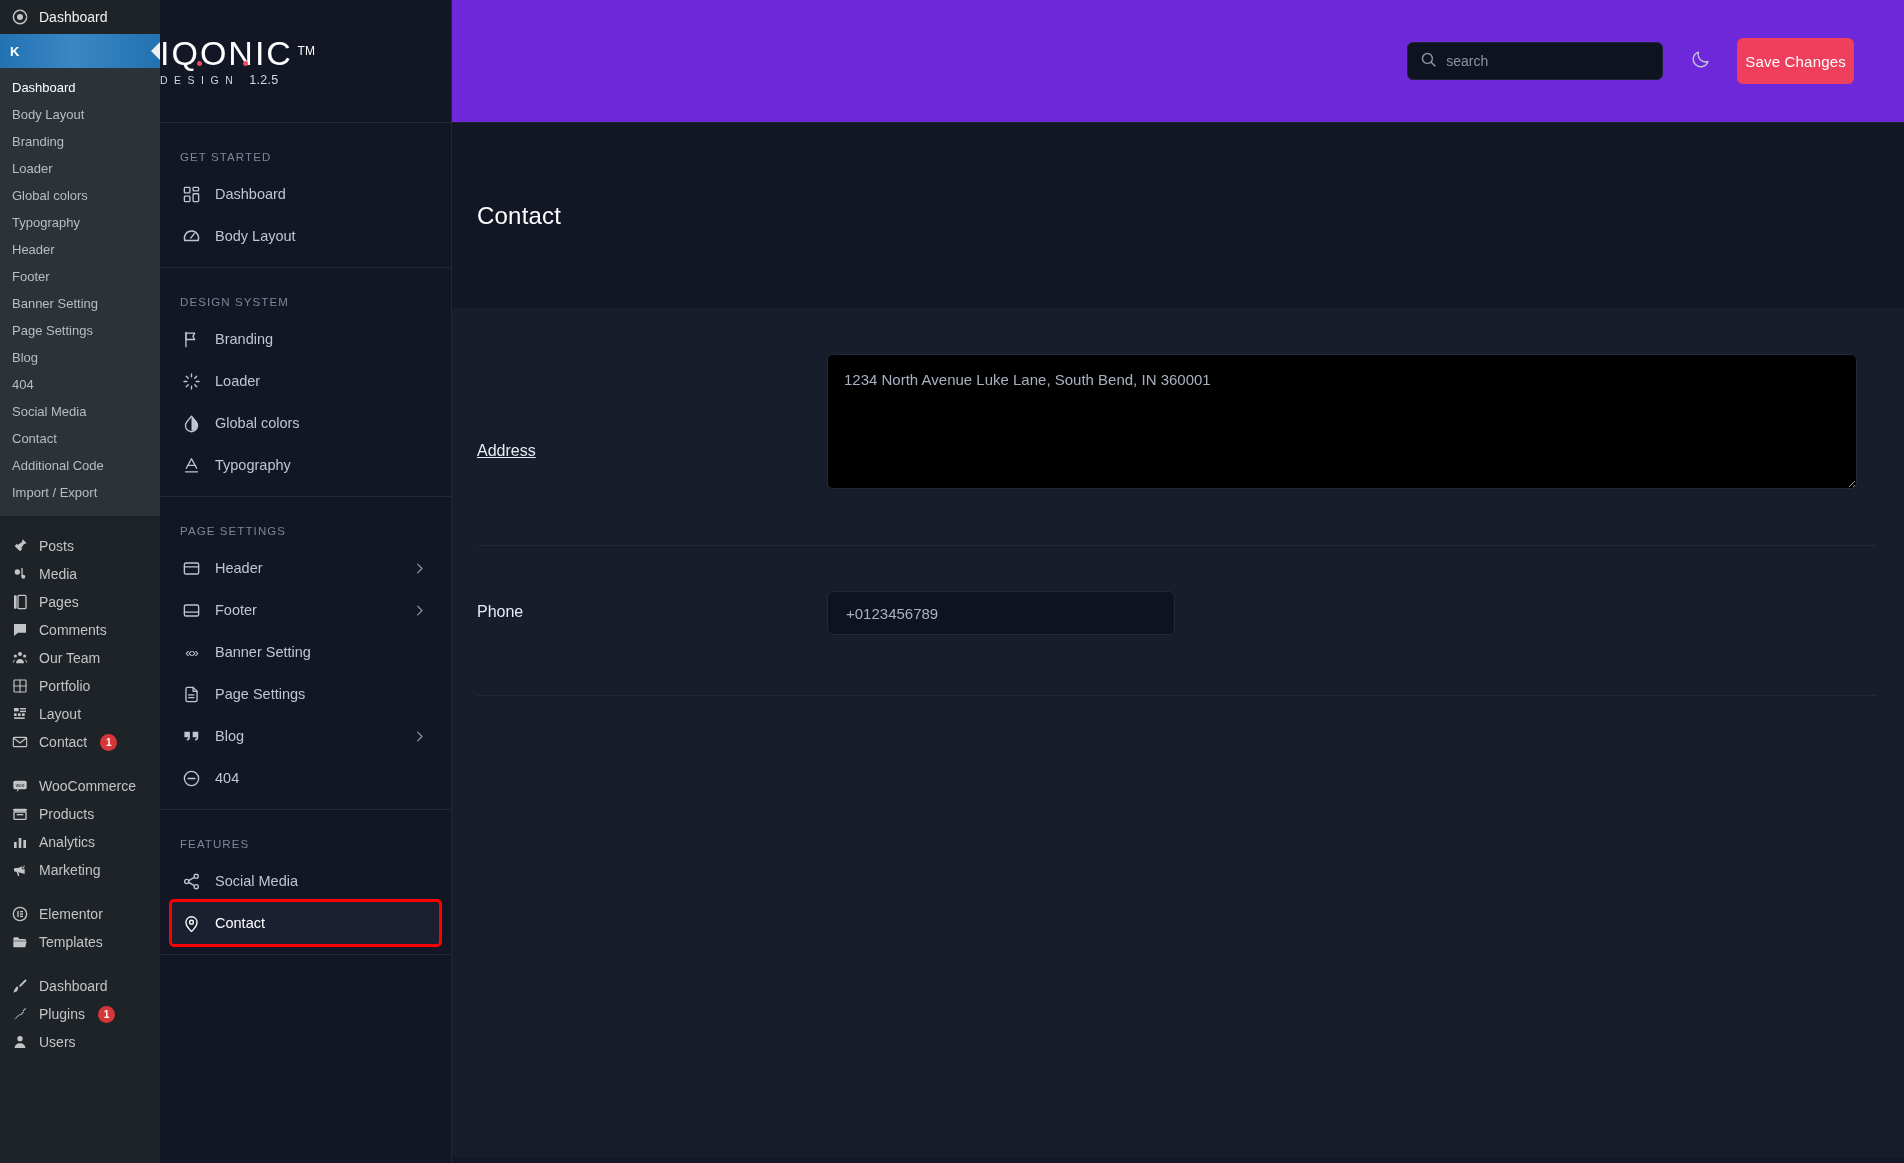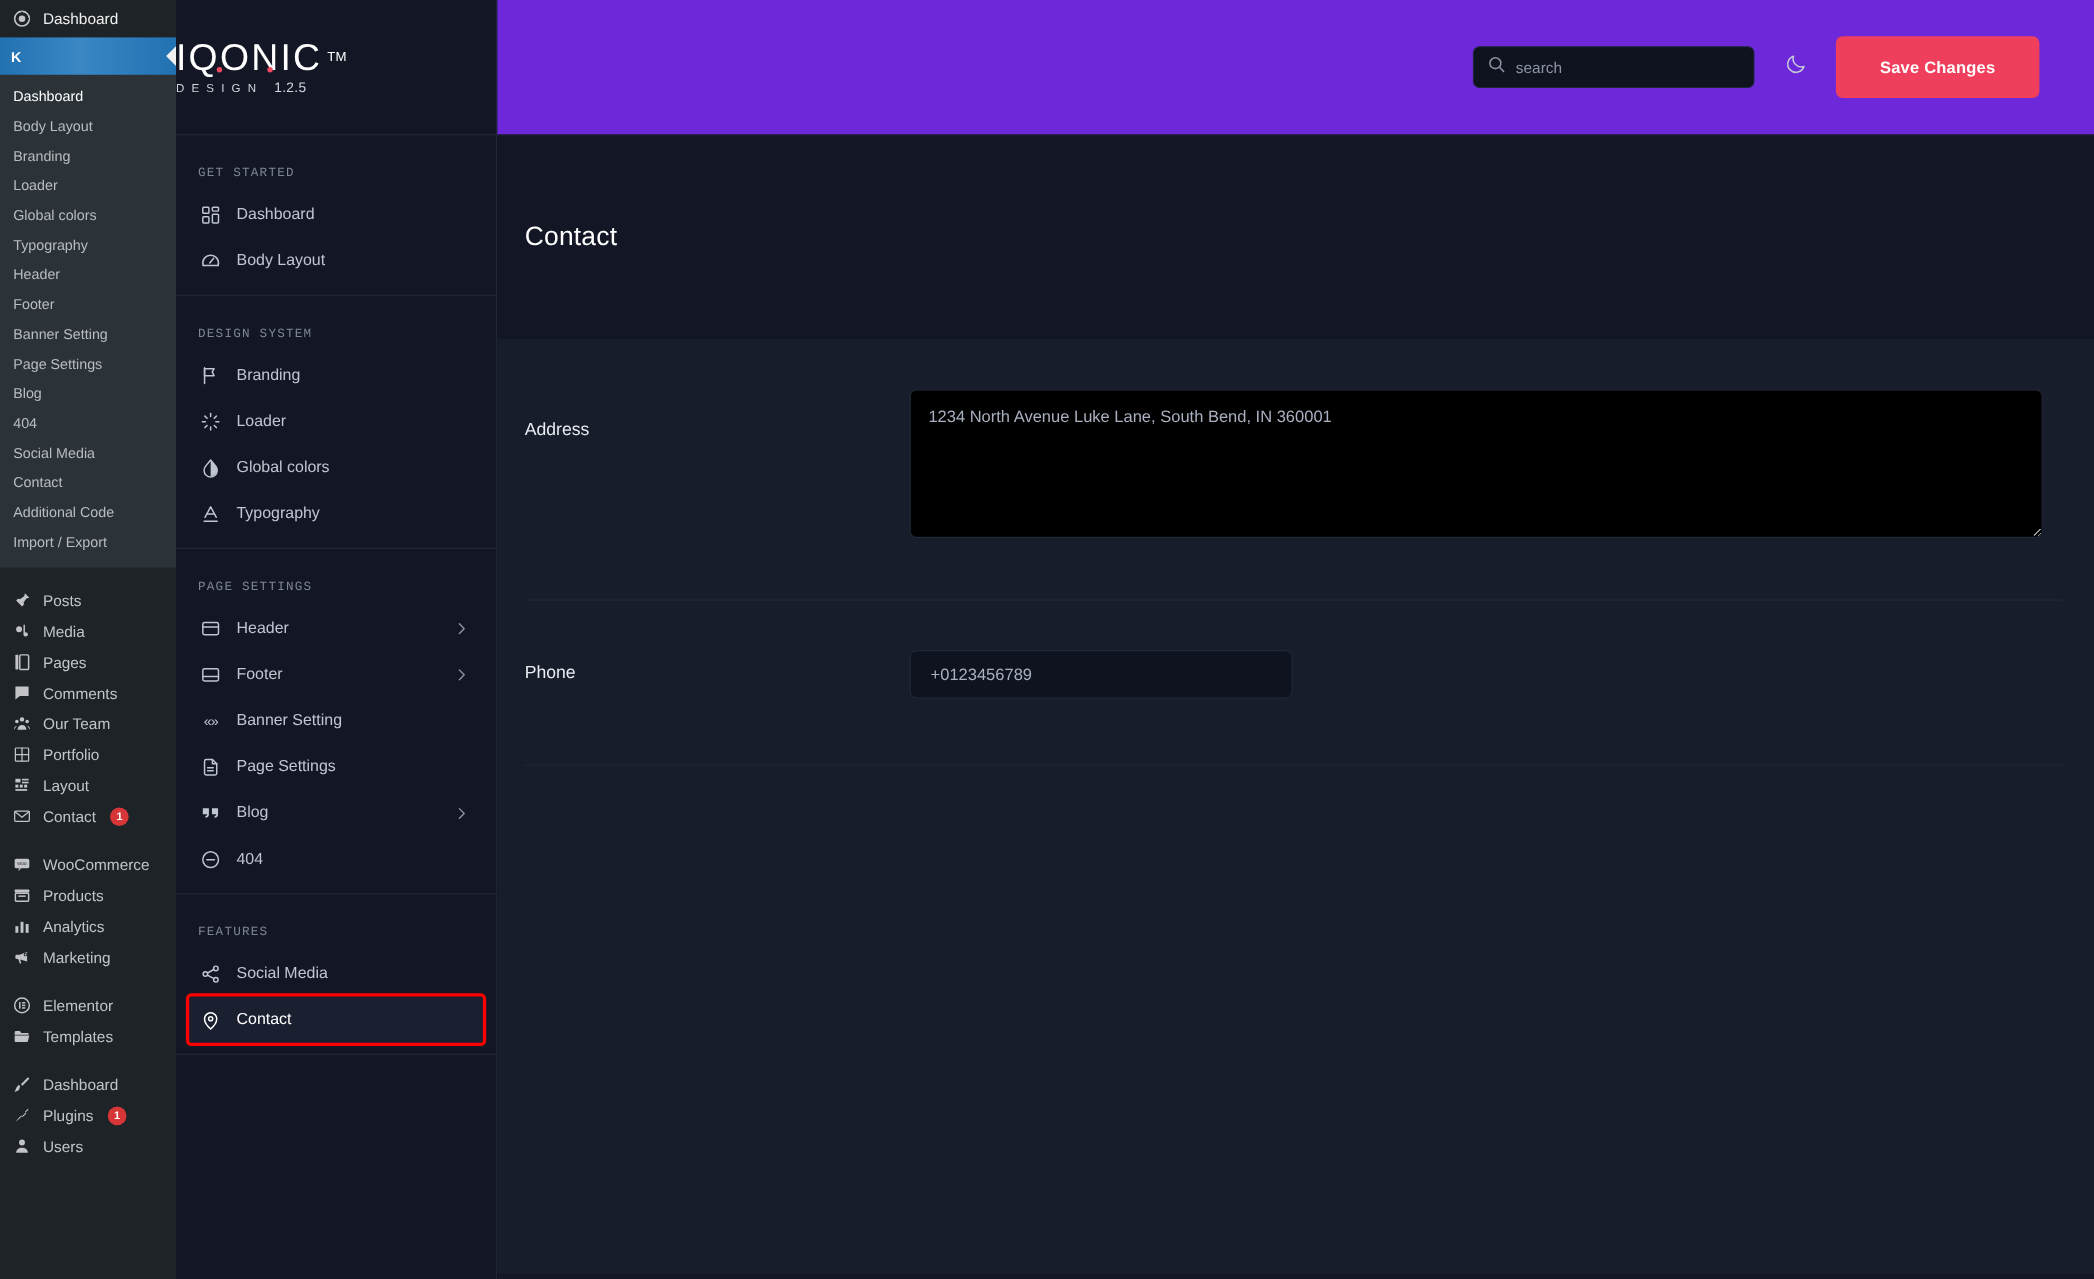--- a/index.html
+++ b/index.html
@@ -88,21 +88,21 @@
   .dot1 { left: 37px; top: 26px; }
   .dot2 { left: 83px; top: 26px; }
   .logo-sub-row { display: flex; align-items: baseline; gap: 10px; margin-top: 2px; }
   .logo-sub {
     font-size: 10.5px; letter-spacing: 6.5px; color: #d3d6de;
   }
   .logo-ver { font-size: 12.5px; color: #d3d6de; letter-spacing: .3px; }
   .sec-divider { height: 1px; background: #232838; margin: 10px 0 0 0; }
   .sec-title {
     font-size: 11.5px; letter-spacing: 1.1px; color: #7e8596;
-    padding: 28px 0 10px 20px; text-transform: uppercase; font-family: Liberation Mono, monospace;
+    padding: 28px 0 10px 20px; text-transform: uppercase;
   }
   .nav-item {
     display: flex; align-items: center; gap: 14px;
     margin: 0 12px; padding: 0 10px; height: 42px;
     color: #c0c5d2; font-size: 14.5px; border-radius: 5px;
     position: relative;
   }
   .nav-item .n-ico { width: 19px; display: flex; align-items: center; justify-content: center; color: #c0c5d2; }
   .nav-item .chev { position: absolute; right: 12px; color: #8d93a3; display: flex; }
   .nav-item.highlight {
@@ -125,38 +125,38 @@
     border-radius: 6px; display: flex; align-items: center; gap: 9px; padding: 0 12px;
   }
   .search-box input {
     background: transparent; border: 0; outline: none;
     color: #c4c9d6; font-size: 14px; font-family: "Liberation Sans", sans-serif; width: 100%;
   }
   .search-box input::placeholder { color: #8d93a3; }
   .moon-btn { width: 30px; height: 30px; display: flex; align-items: center; justify-content: center; }
   .save-btn {
     background: #ef3f5c; color: #fff; border: none; border-radius: 6px;
-    height: 56px; padding: 0 40px; font-size: 15px; font-weight: 700;
+    height: 46px; padding: 0 8px; font-size: 15px; font-weight: 400;
     font-family: "Liberation Sans", sans-serif; letter-spacing: .2px;
   }
 
   .page-head { height: 185px; display: flex; align-items: center; padding-left: 25px; background:#131725;}
   .page-title { font-size: 24px; color: #ffffff; font-weight: 400; letter-spacing: .2px; }
 
   .content-card { background: #181d2b; min-height: 850px; padding: 0; }
 
   .form-row { display: flex; align-items: flex-start; padding: 0 28px 0 25px; position: relative; }
   .form-row .lbl {
     width: 350px; flex: 0 0 350px; color: #e9ecf2; font-size: 16px;
     padding-top: 0; font-weight: 400;
   }
   .row-divider { height: 1px; background: #232838; margin: 0 28px 0 25px; }
 
   .row-address { padding-top: 46px; padding-bottom: 56px; align-items: flex-start; }
-  .row-address .lbl { margin-top: 28px; }
+  .row-address .lbl { margin-top: 88px; text-decoration: underline; }
   .ta {
     width: 1030px; height: 135px; background: #000000;
     border: 1px solid #222839; border-radius: 6px;
     color: #a9b0c0; font-size: 15px; padding: 15px 16px;
     font-family: "Liberation Sans", sans-serif;
     resize: both; outline: none; line-height: 20px;
   }
   .row-mid { padding-top: 45px; padding-bottom: 60px; }
   .row-mid .lbl { margin-top: 12px; }
   .inp {

